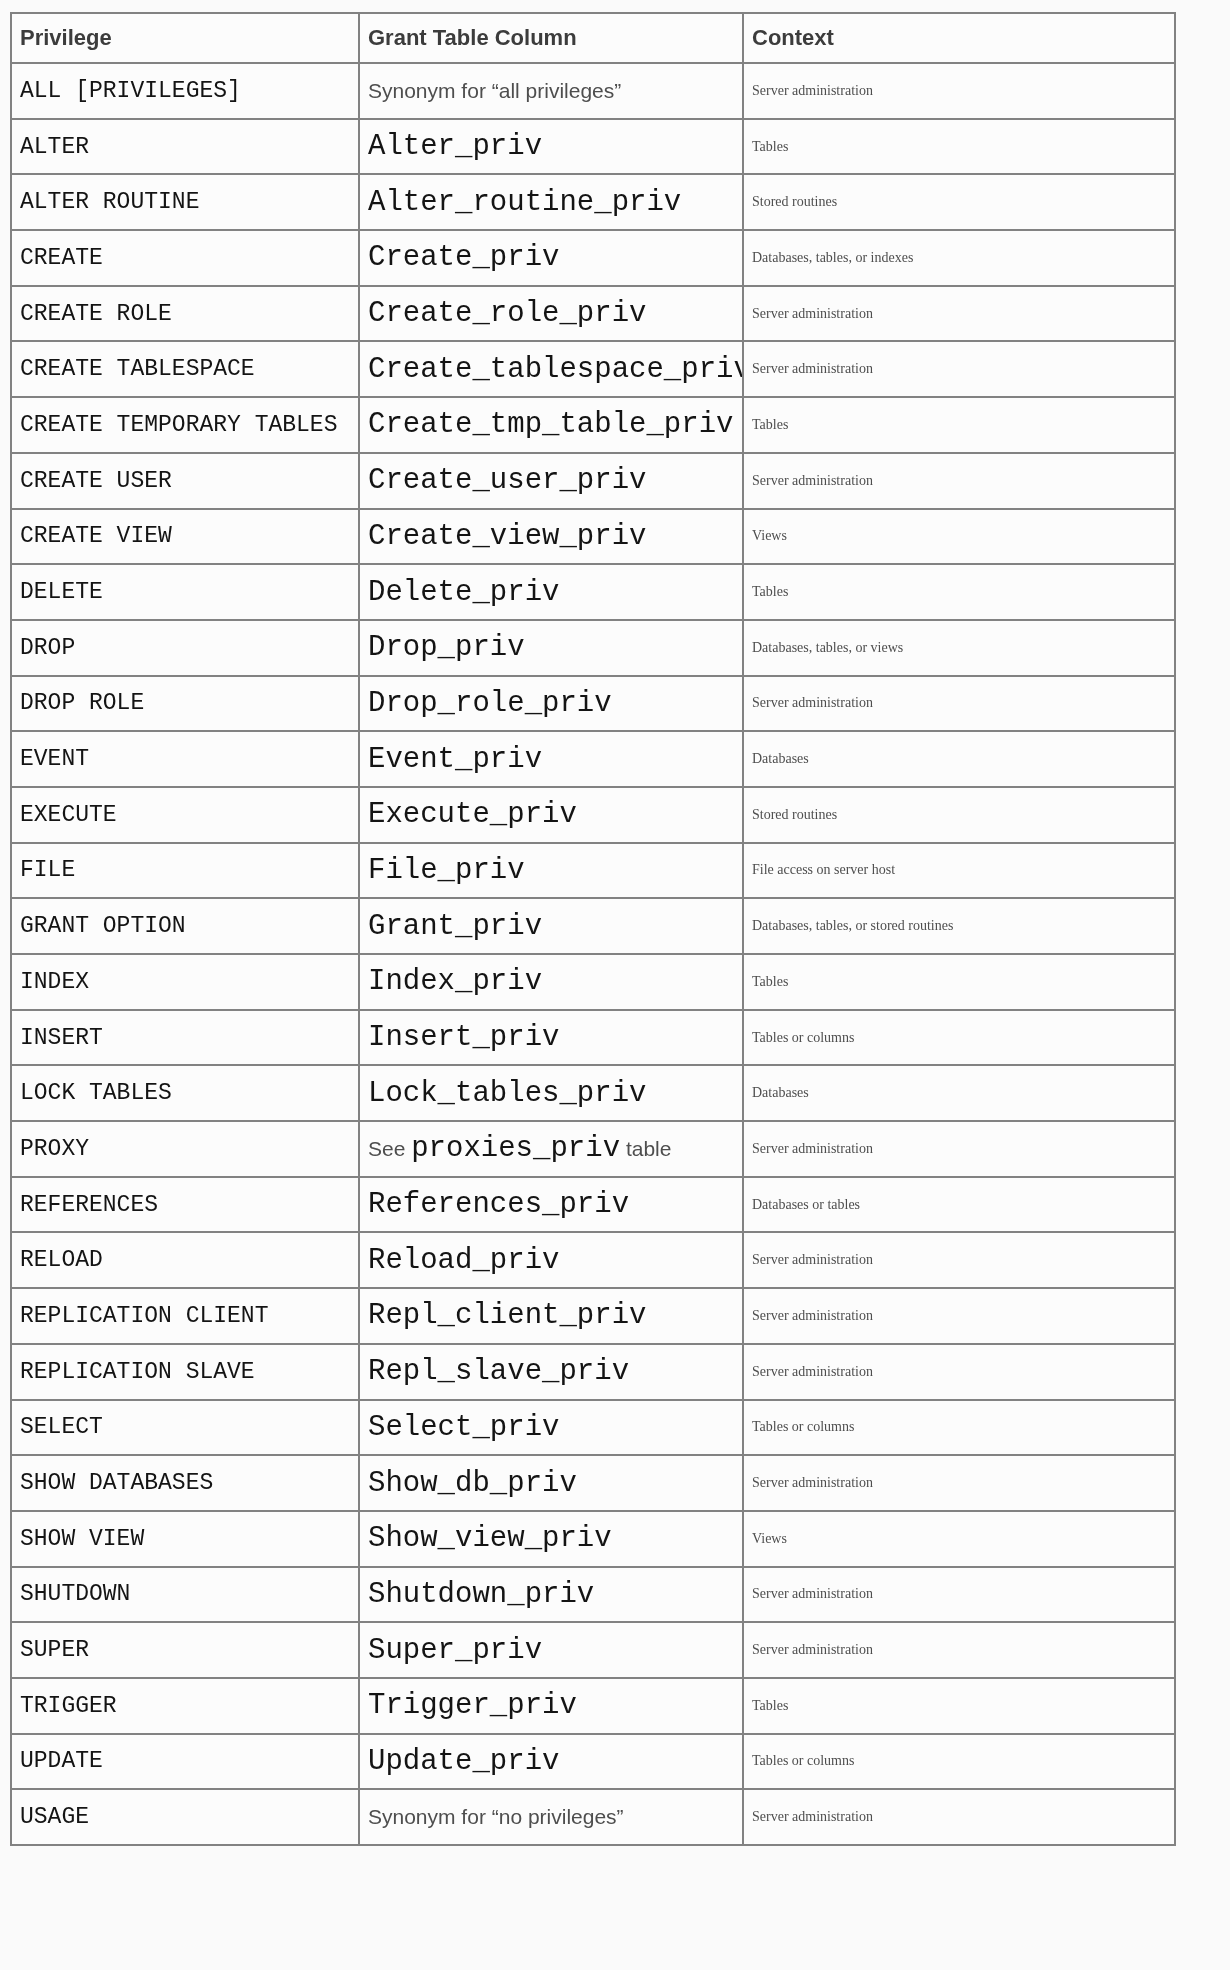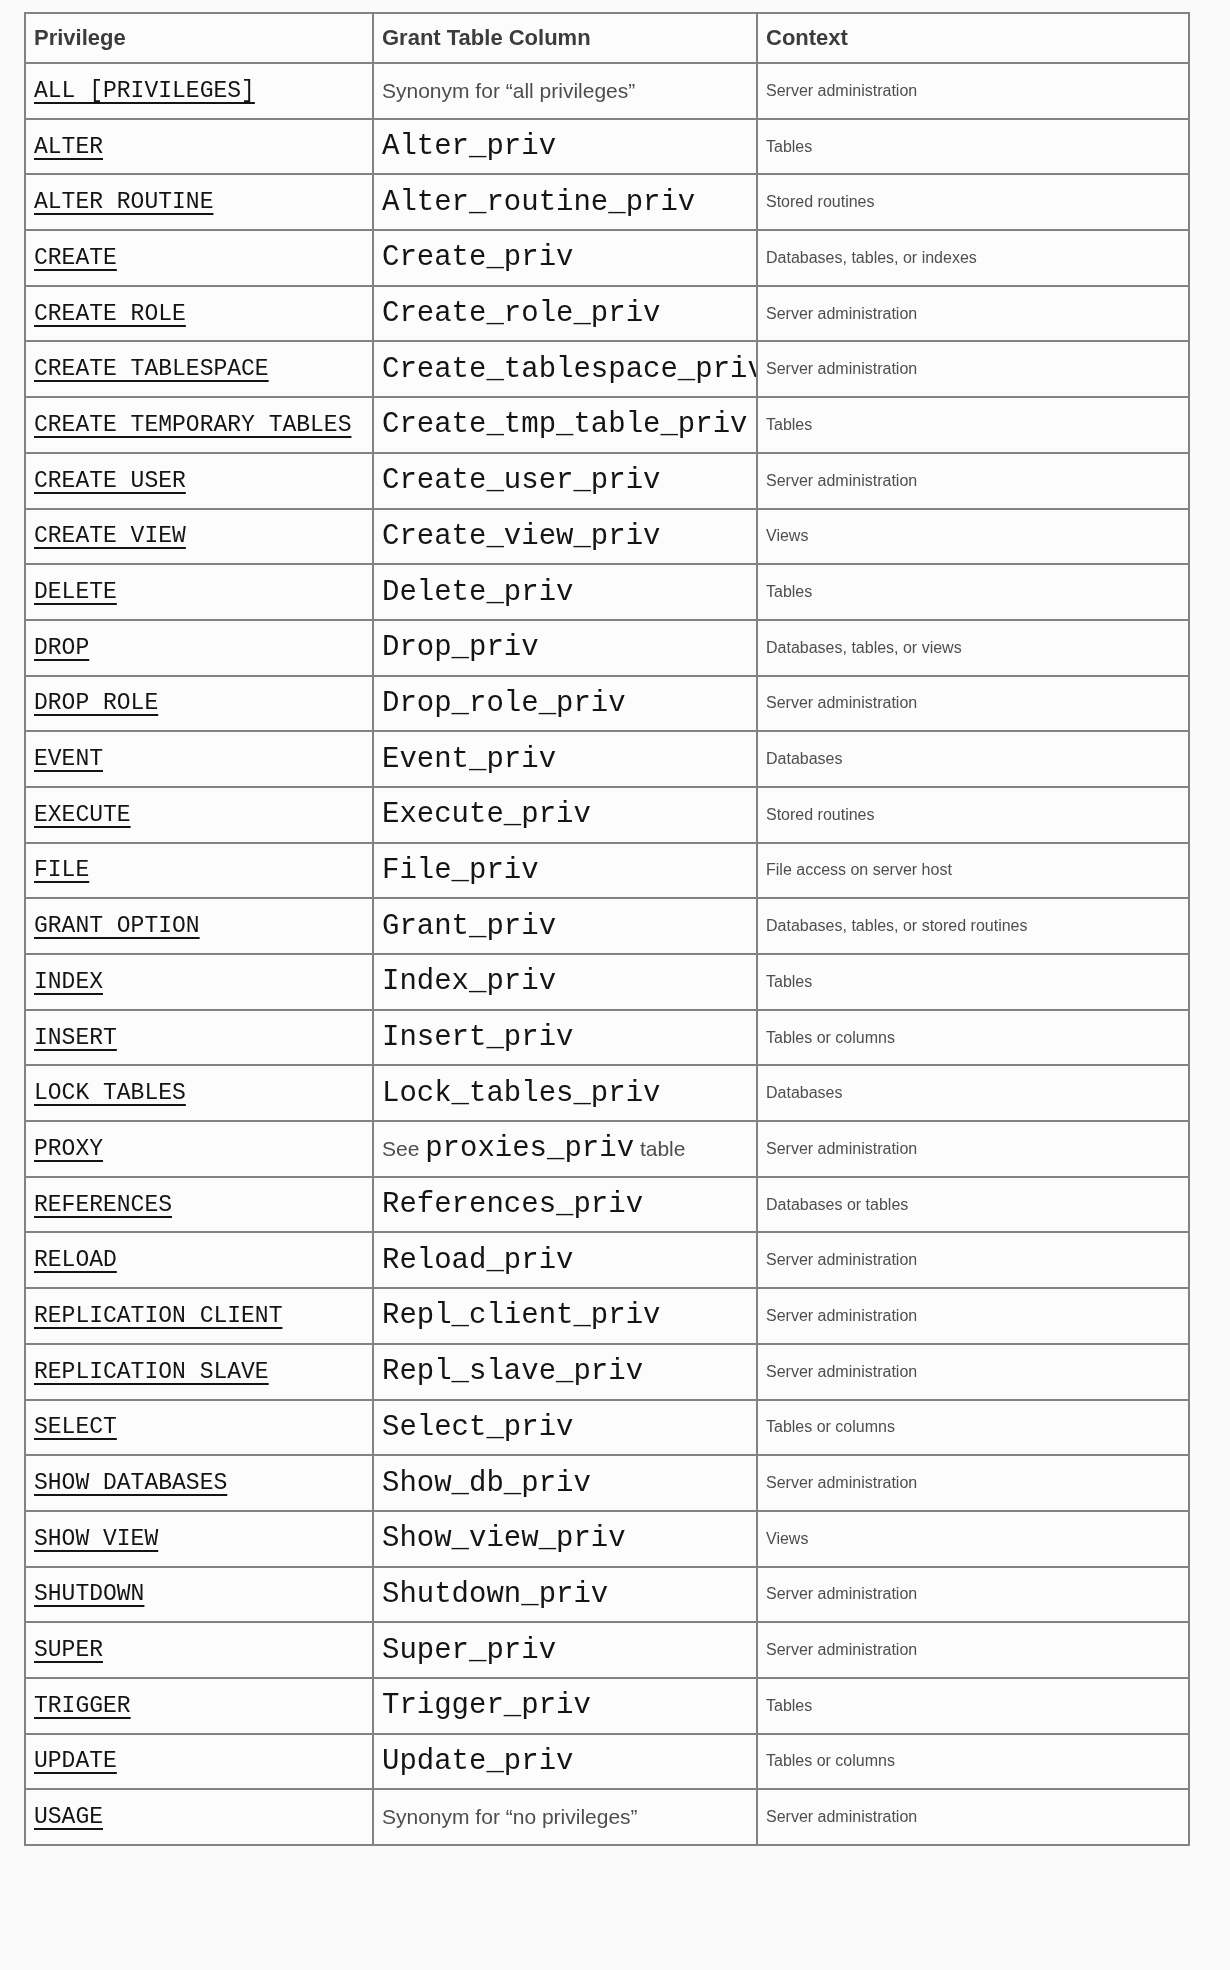--- a/index.html
+++ b/index.html
@@ -15,21 +15,21 @@
   .page {
     position: relative;
     width: 1230px;
     height: 1970px;
     background: var(--page-bg);
     overflow: hidden;
     font-family: "Liberation Sans", sans-serif;
   }
   table.priv-table {
     position: absolute;
-    left: 24px;
+    left: 10px;
     top: 12px;
     width: 1164px;
     border-collapse: collapse;
     table-layout: fixed;
     background: var(--cell-bg);
     padding-left: 44px;
   }
   table.priv-table th,
   table.priv-table td {
     border: 2px solid var(--border);
@@ -45,39 +45,38 @@
     font-family: "Liberation Sans", sans-serif;
     font-weight: bold;
     font-size: 22px;
     color: var(--header-text);
   }
   td.priv { font-family: "Liberation Mono", monospace; }
   a.priv-link {
     font-family: "Liberation Mono", monospace;
     font-size: 23px;
     color: var(--mono-text);
-    text-decoration: underline;
     text-decoration-thickness: 2px;
     text-underline-offset: 5px;
     cursor: pointer;
   }
   td.grant { font-size: 22px; }
   td.grant .mono {
     font-family: "Liberation Mono", monospace;
     font-size: 29px;
     color: var(--mono-text);
   }
   td.grant .sans {
     font-family: Liberation Sans, sans-serif;
     font-size: 21px;
     color: var(--sans-text);
   }
   td.context {
-    font-family: Liberation Sans, sans-serif;
-    font-size: 16px;
+    font-family: Liberation Serif, serif;
+    font-size: 14px;
     color: var(--sans-text);
   }
 </style>
 </head>
 <body>
 
 <div class="page">
   <table class="priv-table">
     <colgroup>
       <col style="width:348px">

